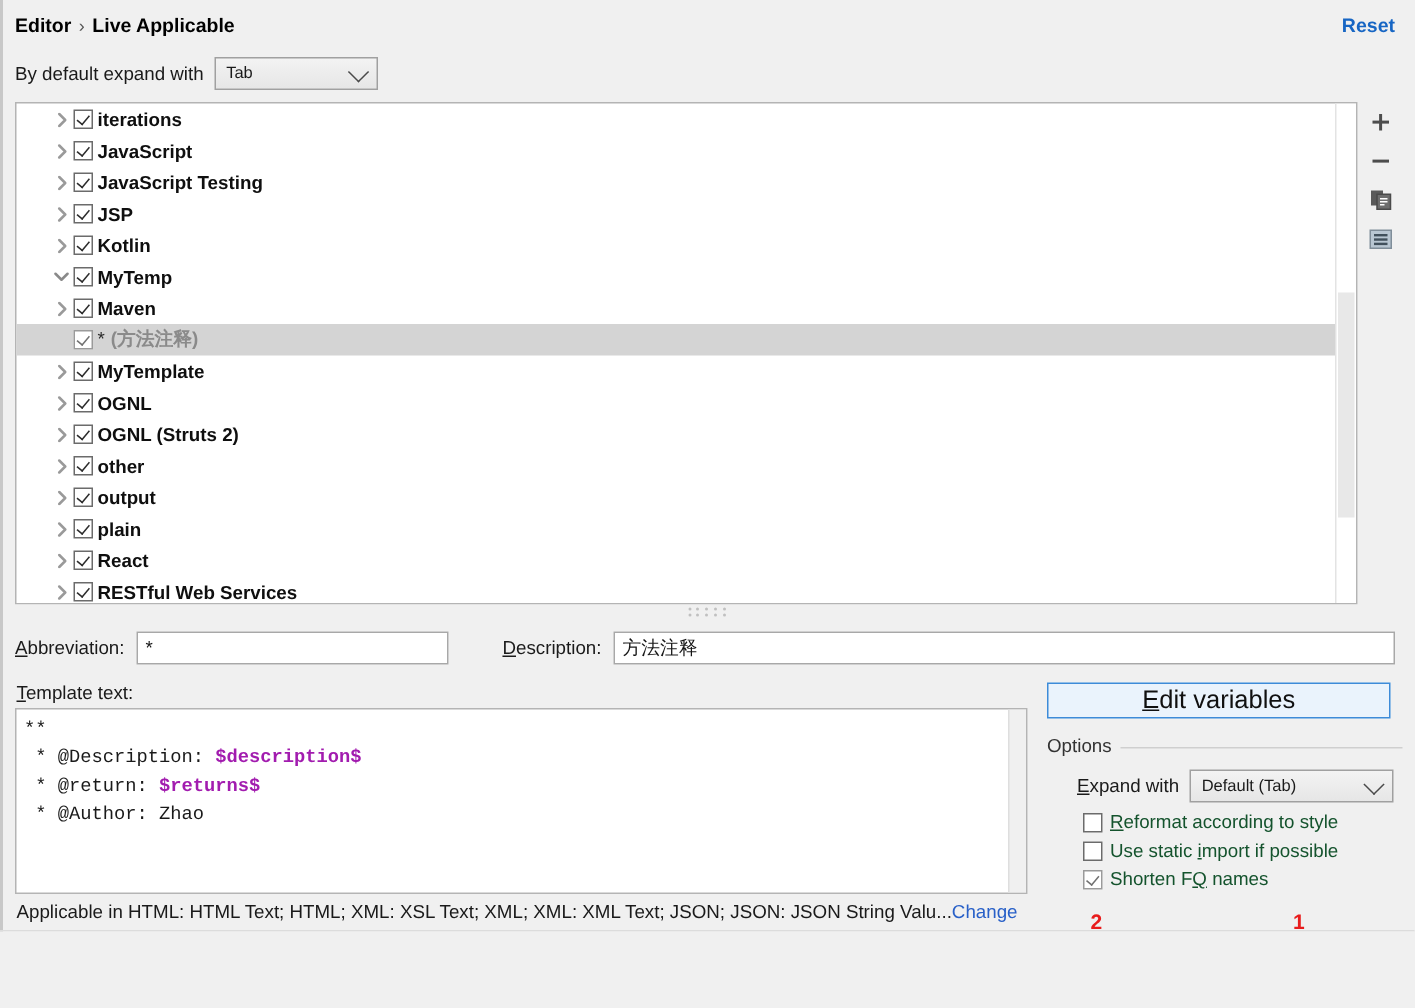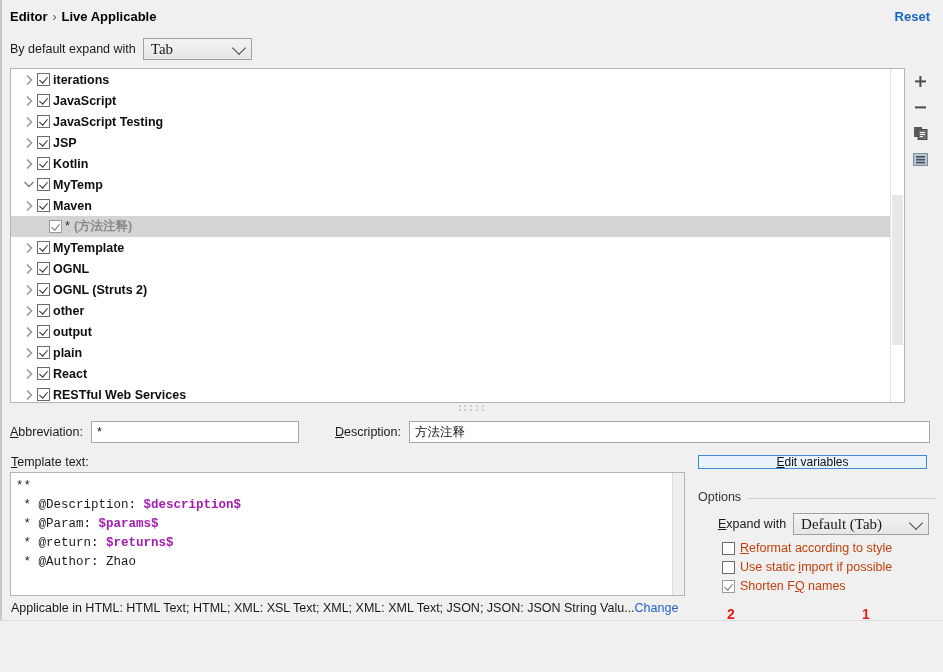--- a/index.html
+++ b/index.html
@@ -74,24 +74,23 @@
     box-sizing: border-box;
     border: 1px solid #a0a0a0;
     background: linear-gradient(#f3f3f3, #e6e6e6);
     display: flex;
     align-items: center;
     position: relative;
     cursor: default;
   }
   .combo .val {
     padding-left: 7px;
-    font-size: 15px;
+    font-size: 11px;
     color: #1a1a1a;
     white-space: nowrap;
-    font-family: Liberation Serif, serif;
   }
   .combo .chev {
     position: absolute;
     right: 7px;
     top: 50%;
     width: 9px;
     height: 9px;
     margin-top: -6px;
     border-left: 1.6px solid #4a4a4a;
     border-bottom: 1.6px solid #4a4a4a;
@@ -114,21 +113,21 @@
   }
   .tree-inner {
     position: absolute;
     left: 0; top: 0; right: 13px; bottom: 0;
     overflow: hidden;
   }
   .trow {
     height: 21px;
     display: flex;
     align-items: center;
-    padding-left: 10px;
+    padding-left: 22px;
     box-sizing: border-box;
     white-space: nowrap;
     cursor: default;
   }
   .trow.sel { background: #d4d4d4; }
   .arrow {
     width: 16px;
     flex: 0 0 16px;
     display: flex;
     align-items: center;
@@ -314,28 +313,28 @@
     background: #f0f0f0;
     border-left: 1px solid #dedede;
   }
 
   
   .btn-editvars {
     position: absolute;
     left: 698px;
     top: 455px;
     width: 229px;
-    height: 14px;
+    height: 24px;
     box-sizing: border-box;
     border: 1px solid #3d8bd8;
     background: #eaf3fc;
     display: flex;
     align-items: center;
     justify-content: center;
-    font-size: 12px;
+    font-size: 17px;
     color: #101010;
     cursor: default;
   }
   .btn-editvars u { text-decoration: underline; }
 
   
   .opt-group {
     position: absolute;
     left: 698px;
     top: 490px;
@@ -368,21 +367,21 @@
     align-items: center;
   }
   .opt-expand .lbl { font-size: 12.5px; }
   .opt-expand .lbl u { text-decoration: underline; }
   .opt-check {
     position: absolute;
     left: 24px;
     display: flex;
     align-items: center;
     font-size: 12.5px;
-    color: #c2410c;
+    color: #14532d;
     white-space: nowrap;
     cursor: default;
   }
   .opt-check .cbox { margin-right: 5px; }
   .opt-check u { text-decoration: underline; }
   #opt-reformat { top: 51px; }
   #opt-static   { top: 70px; }
   #opt-shorten  { top: 89px; }
 
   
@@ -647,21 +646,20 @@
     <div class="tfield" id="desc-field">
       <span>方法注释</span>
     </div>
   </div>
 
   <div class="tt-label"><u>T</u><span>emplate text:</span></div>
   <div class="editor">
     <div class="editor-inner" id="editor-inner">
         <div class="eline"><span>**</span></div>
         <div class="eline"><span> * @Description: </span><span class="var">$description$</span></div>
-        <div class="eline"><span> * @Param: </span><span class="var">$params$</span></div>
         <div class="eline"><span> * @return: </span><span class="var">$returns$</span></div>
         <div class="eline"><span> * @Author: Zhao</span></div>
       </div>
     <div class="escroll"></div>
   </div>
 
   <div class="btn-editvars">
     <span><u>E</u><span>dit variables</span></span>
   </div>
 

